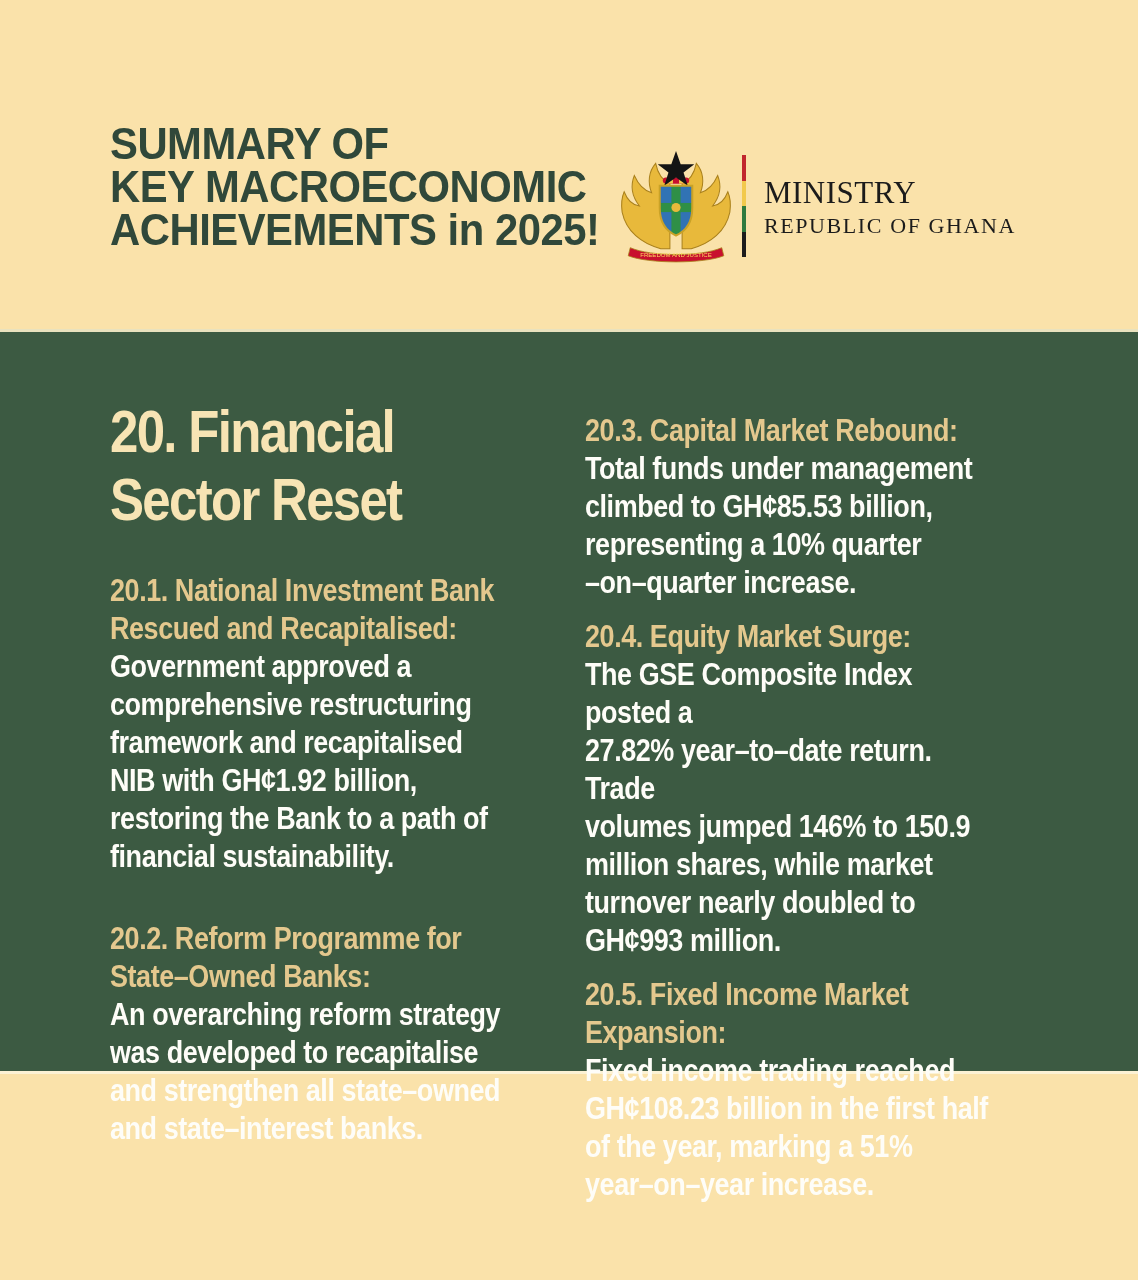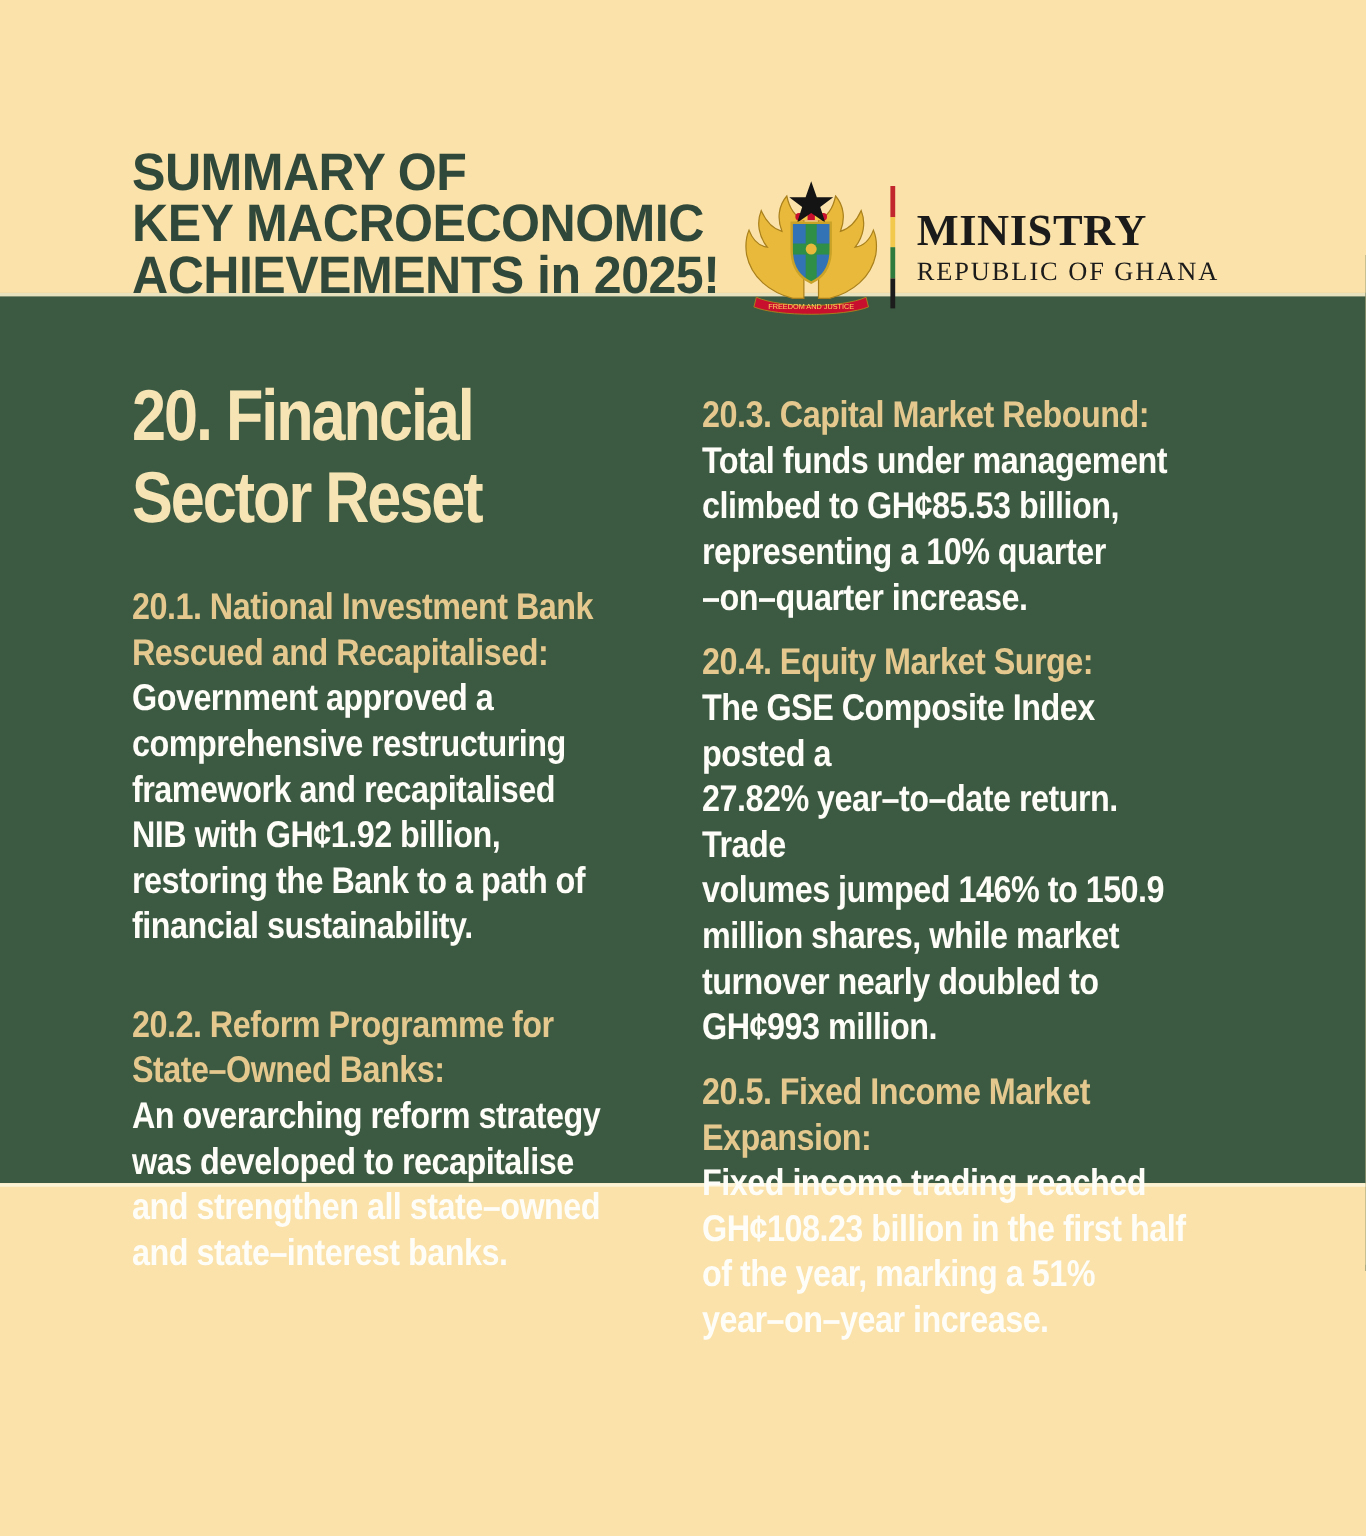--- a/index.html
+++ b/index.html
@@ -3,21 +3,21 @@
 <meta charset="utf-8">
 <style>
   html,body{margin:0;padding:0;}
   body{
     width:1138px;height:1280px;overflow:hidden;position:relative;
     background:#FAE2AA;
     font-family:"Liberation Sans","DejaVu Sans",sans-serif;
     -webkit-font-smoothing:antialiased;
   }
   
-  .header{position:relative;height:244px;background:#FAE2AA;}
+  .header{position:relative;height:329px;background:#FAE2AA;}
   .header-title{
     position:absolute;left:110px;top:122px;
     font-size:44px;line-height:43px;font-weight:700;
     color:#30483A;letter-spacing:-0.5px;white-space:pre-line;
     transform:scaleX(0.95);transform-origin:left top;
   }
   .logo{
     position:absolute;top:148px;right:122px;
     display:flex;align-items:center;
   }
@@ -25,21 +25,21 @@
   .flag-bar{
     width:4px;height:102px;margin:0 18px 0 4px;flex:0 0 auto;
     display:flex;flex-direction:column;
   }
   .flag-bar span{flex:1;}
   .fb-red{background:#C1272D;}
   .fb-gold{background:#F2C94C;}
   .fb-green{background:#2F7A3D;}
   .fb-black{background:#1C1C1C;}
   .ministry{color:#1B1B1B;font-family:"Liberation Serif","DejaVu Serif",serif;}
-  .ministry-line{font-size:37px;line-height:34px;font-weight:700;letter-spacing:0.5px;}
+  .ministry-line{font-size:31px;line-height:34px;font-weight:400;letter-spacing:0.5px;}
   .ministry-sub{font-size:22px;line-height:22px;font-weight:400;letter-spacing:1.6px;margin-top:5px;}
   
   .main{
     height:742px;background:#3C5A42;box-sizing:border-box;
     border-top:3px solid #E9E2BE;
     padding:66px 0 0 110px;
     display:flex;
   }
   .col-left{width:475px;flex:0 0 auto;}
   .col-right{width:465px;flex:0 0 auto;padding-top:14px;}

